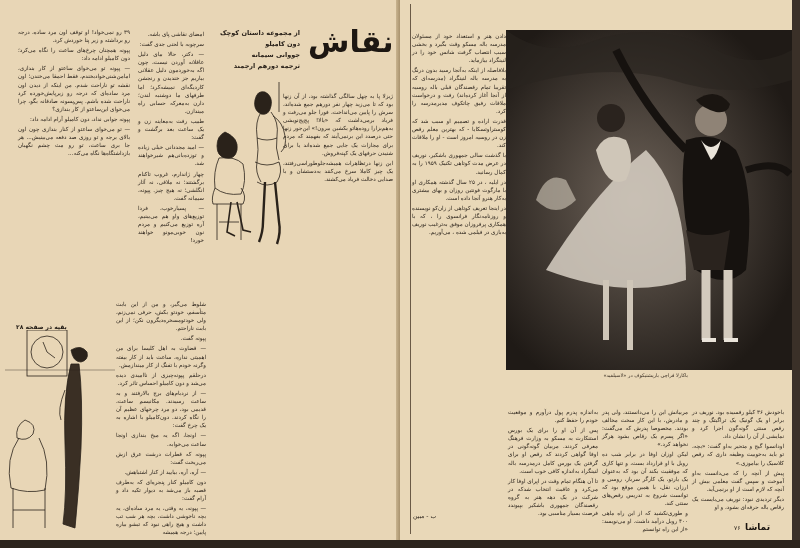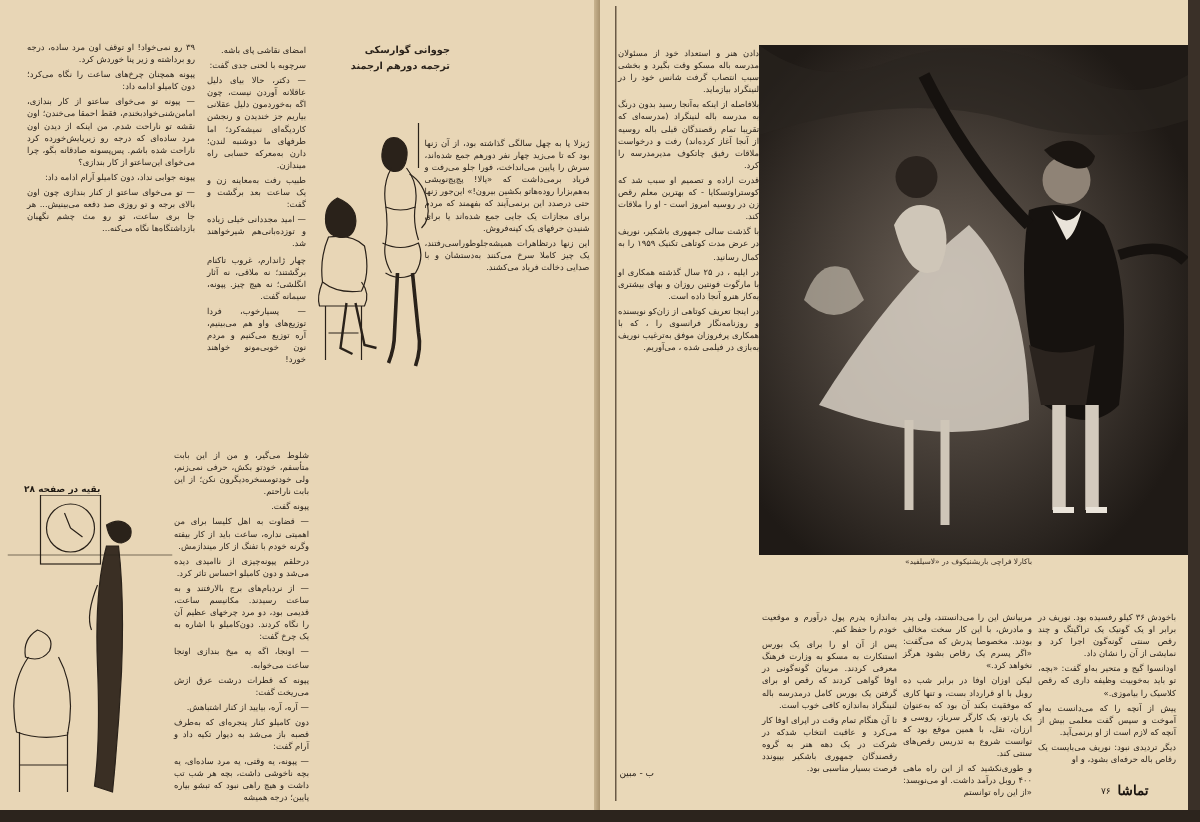--- a/index.html
+++ b/index.html
@@ -15,34 +15,36 @@
     .col{position:absolute;direction:rtl;text-align:justify;font-size:5.6px;line-height:8.1px;color:#2c241c;font-family:"DejaVu Sans",sans-serif;}
     .col p{margin:0 0 2px 0;}
     .title{position:absolute;left:308px;top:24px;font-family:"DejaVu Sans",sans-serif;font-weight:bold;font-size:30px;color:#1d1712;direction:rtl;}
     .byline{position:absolute;left:205px;top:28px;width:95px;direction:rtl;text-align:right;font-size:6.5px;line-height:11px;font-weight:bold;color:#2a221a;}
     .illus1{position:absolute;left:205px;top:82px;width:95px;height:170px;}
     .illus2{position:absolute;left:5px;top:330px;width:110px;height:210px;}
     .photo{position:absolute;left:506px;top:30px;width:286px;height:340px;background:radial-gradient(ellipse at 40% 40%,#5a5048 0%,#3a322b 55%,#241e19 100%);overflow:hidden;}
     .caption{position:absolute;left:508px;top:372px;width:180px;font-size:5px;direction:rtl;color:#3a2f24;}
     .continued{position:absolute;left:16px;top:323px;font-size:6px;font-weight:bold;color:#1e1812;direction:rtl;}
     .signature{position:absolute;left:413px;top:512px;font-size:6px;color:#2a221a;direction:rtl;}
-    .logo{position:absolute;left:745px;top:522px;font-size:9px;font-weight:bold;color:#1a140f;direction:rtl;font-family:Liberation Serif, serif;}
+    .logo{position:absolute;left:745px;top:522px;font-size:9px;font-weight:bold;color:#1a140f;direction:rtl;}
     .pageno{position:absolute;left:734px;top:524px;font-size:6px;color:#2a221a;}
     .rule{position:absolute;background:#6a5a46;}
   </style>
 </head>
 <body>
 
 <div class="spread">
   <div class="topedge"></div>
 
   <div class="page left">
 
+    <div class="title">نقاش</div>
     <div class="byline">
-      <div>جووانی گوارسکی</div>
+      <div>از مجموعه داستان کوچک دون کامیلو</div>
+      <div>جووانی سیمانه</div>
       <div>ترجمه دورهم ارجمند</div>
     </div>
 
     <svg class="illus1" viewBox="0 0 95 170">
       <g fill="none" stroke="#2a221a" stroke-width="0.8">
         <path d="M60 10 q-8 -2 -10 8 q-2 10 6 14 q8 2 10 -8 q2 -10 -6 -14z" fill="#2a221a"></path>
         <path d="M56 30 q-6 10 -4 24 q2 14 0 26 q-2 10 4 20 M66 30 q8 10 6 24 q-2 12 2 24"></path>
         <path d="M52 56 q10 4 20 0 M50 80 q12 6 24 0 q4 10 -2 20 q-10 6 -20 0"></path>
         <path d="M60 100 l-2 40 q0 10 -4 20 M70 100 l4 40 q2 10 -2 22" stroke-width="2.4"></path>
         <path d="M68 34 q10 6 12 20 q2 10 -4 16"></path>

